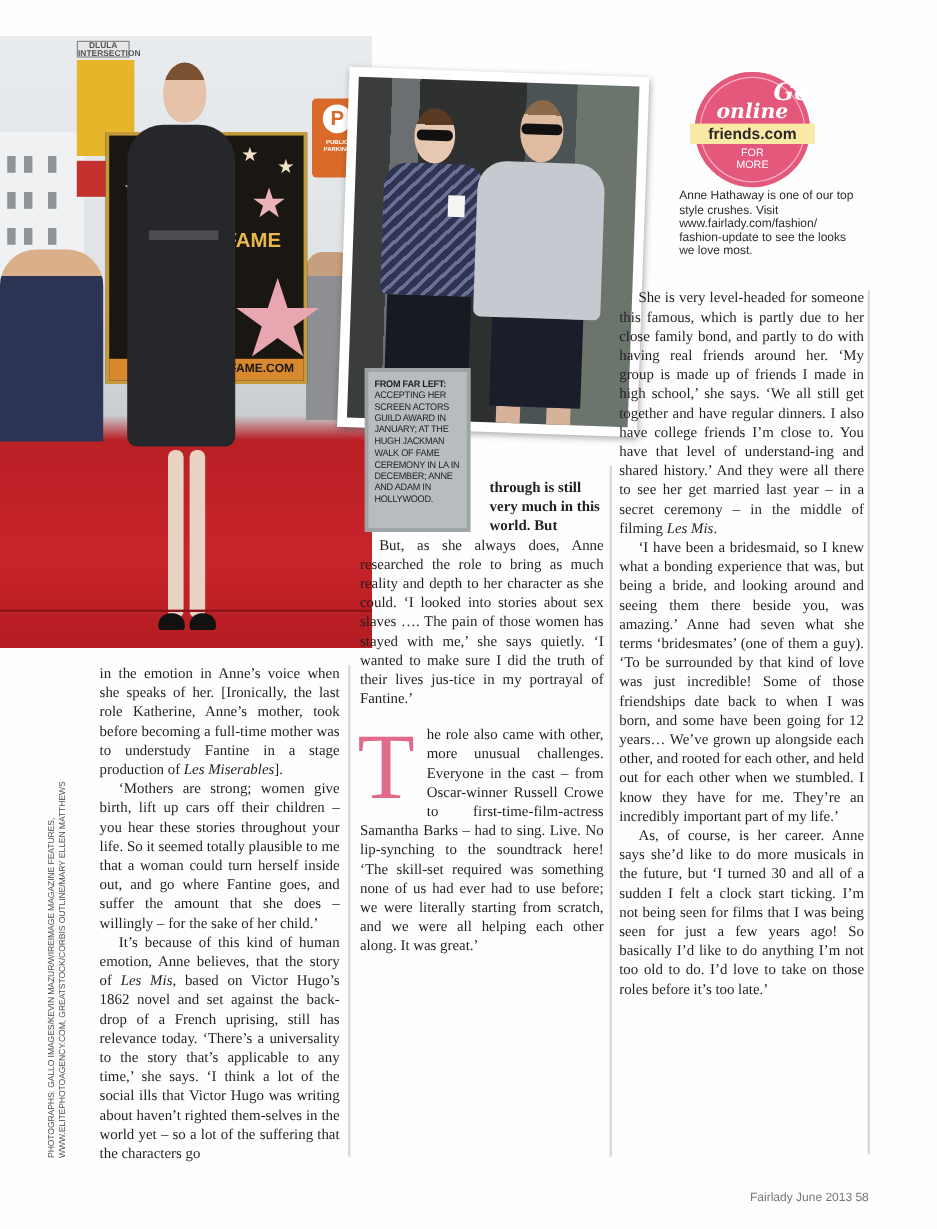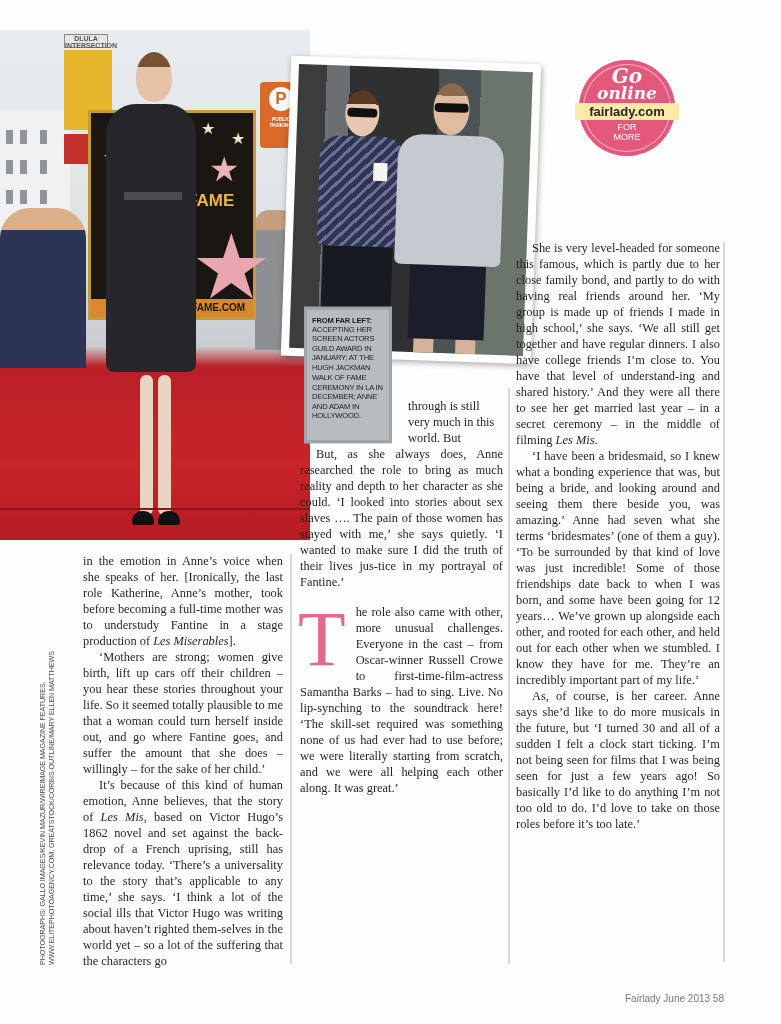--- a/index.html
+++ b/index.html
@@ -74,40 +74,40 @@
     }
     .caption-box .lead { font-weight: bold; display: block; }
 
     
     .badge {
       position: absolute; left: 579px; top: 60px; width: 96px; height: 96px; border-radius: 50%;
       background: #e4587c;
       box-shadow: inset 0 0 0 4px #e4587c, inset 0 0 0 5px #f6b2c4;
       text-align: center; color: #fff;
     }
-    .badge .go { position: absolute; left: 0; top: 6px; width: 100%; font: bold italic 20px "DejaVu Serif", serif; line-height: 20px; }
+    .badge .go { position: absolute; left: 0; top: 6px; width: 100%; font: bold italic 20px "DejaVu Serif", serif; line-height: 20px; text-align: right; }
     .badge .online { position: absolute; left: 0; top: 24px; width: 100%; font: bold italic 17px "DejaVu Serif", serif; line-height: 18px; }
     .badge .url { position: absolute; left: -4px; top: 43px; width: 104px; height: 17px; background: #fbe9a6; color: #2a2626; font: bold 13px "Liberation Sans", sans-serif; line-height: 17px; }
     .badge .more { position: absolute; left: 0; top: 62px; width: 100%; font: 9px/10px "Liberation Sans", sans-serif; }
 
     .promo-text {
       position: absolute; left: 566px; top: 158px; width: 150px;
       font: 10px/11.5px "Liberation Sans", "DejaVu Sans", sans-serif; color: #2b2b2b;
     }
 
     
     .col {
       position: absolute; font-size: 12.4px; line-height: 16px; color: #231f20;
       text-align: justify; hyphens: manual;
     }
     .col p { text-indent: 16px; }
     .col p.noindent { text-indent: 0; }
     .col em { font-style: italic; }
     .col-1 { left: 83px; top: 553px; width: 200px; }
-    .col-2-top { left: 408px; top: 398px; width: 94px; }
+    .col-2-top { left: 408px; top: 398px; width: 94px; font-weight: bold; }
     .col-2 { left: 300px; top: 446px; width: 203px; }
     .col-3 { left: 516px; top: 240px; width: 204px; }
 
     .rule { position: absolute; width: 2px; background: #d9d9d9; }
     .rule-1 { left: 290px; top: 554px; height: 410px; }
     .rule-2 { left: 508px; top: 388px; height: 576px; }
     .rule-3 { left: 723px; top: 242px; height: 720px; }
 
     .dropcap-par { margin-top: 14px; }
     .dropcap {
@@ -198,26 +198,27 @@
   </div>
 
   <div class="caption-box">
     <span class="lead">FROM FAR LEFT:</span>
     <span>ACCEPTING HER SCREEN ACTORS GUILD AWARD IN JANUARY; AT THE HUGH JACKMAN WALK OF FAME CEREMONY IN LA IN DECEMBER; ANNE AND ADAM IN HOLLYWOOD.</span>
   </div>
 
   <div class="badge">
     <div class="go">Go</div>
     <div class="online">online</div>
-    <div class="url">fairlady.com</div>
+    <div class="url">friends.com</div>
     <div class="more">
       <div>FOR</div>
       <div>MORE</div>
     </div>
   </div>
+  <div class="promo-text">Anne Hathaway is one of our top style crushes. Visit www.fairlady.com/fashion/ fashion-update to see the looks we love most.</div>
 
   <div class="rule rule-1"></div>
   <div class="rule rule-2"></div>
   <div class="rule rule-3"></div>
 
   <div class="col col-1">
     <p class="noindent"><span>in the emotion in Anne’s voice when she speaks of her. [Ironically, the last role Katherine, Anne’s mother, took before becoming a full-time mother was to understudy Fantine in a stage production of </span><em>Les Miserables</em><span>].</span></p>
     <p>‘Mothers are strong; women give birth, lift up cars off their children – you hear these stories throughout your life. So it seemed totally plausible to me that a woman could turn herself inside out, and go where Fantine goes, and suffer the amount that she does – willingly – for the sake of her child.’</p>
     <p><span>It’s because of this kind of human emotion, Anne believes, that the story of </span><em>Les Mis</em><span>, based on Victor Hugo’s 1862 novel and set against the back-drop of a French uprising, still has relevance today. ‘There’s a universality to the story that’s applicable to any time,’ she says. ‘I think a lot of the social ills that Victor Hugo was writing about haven’t righted them-selves in the world yet – so a lot of the suffering that the characters go</span></p>
   </div>

